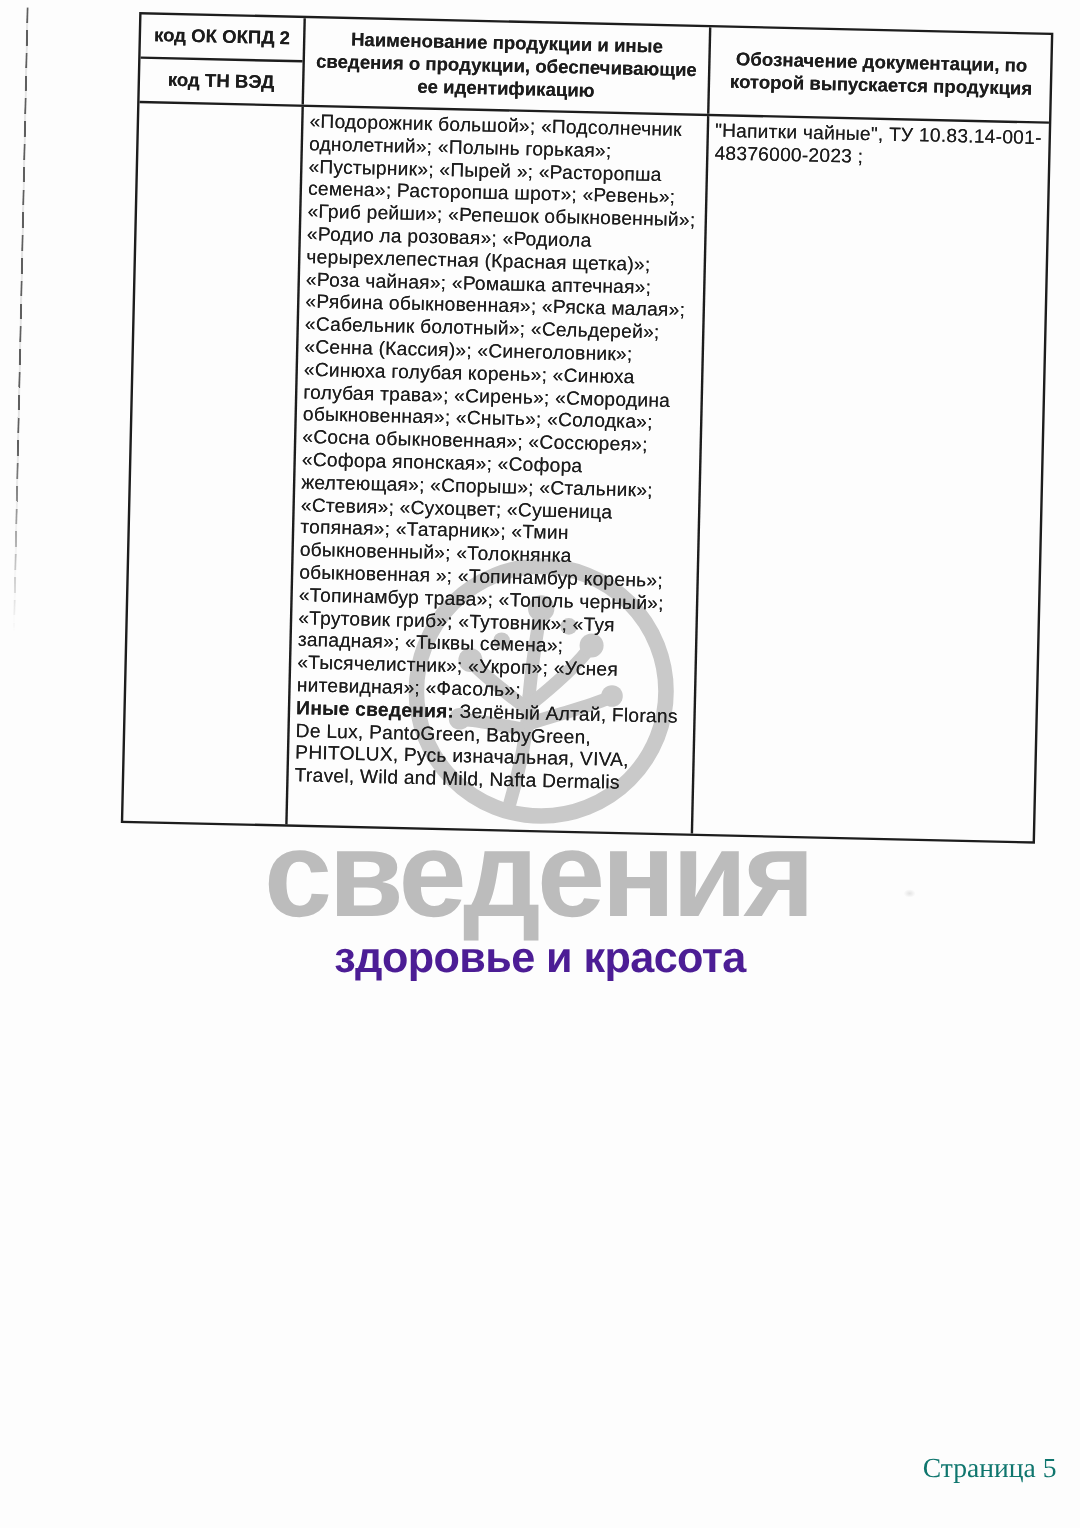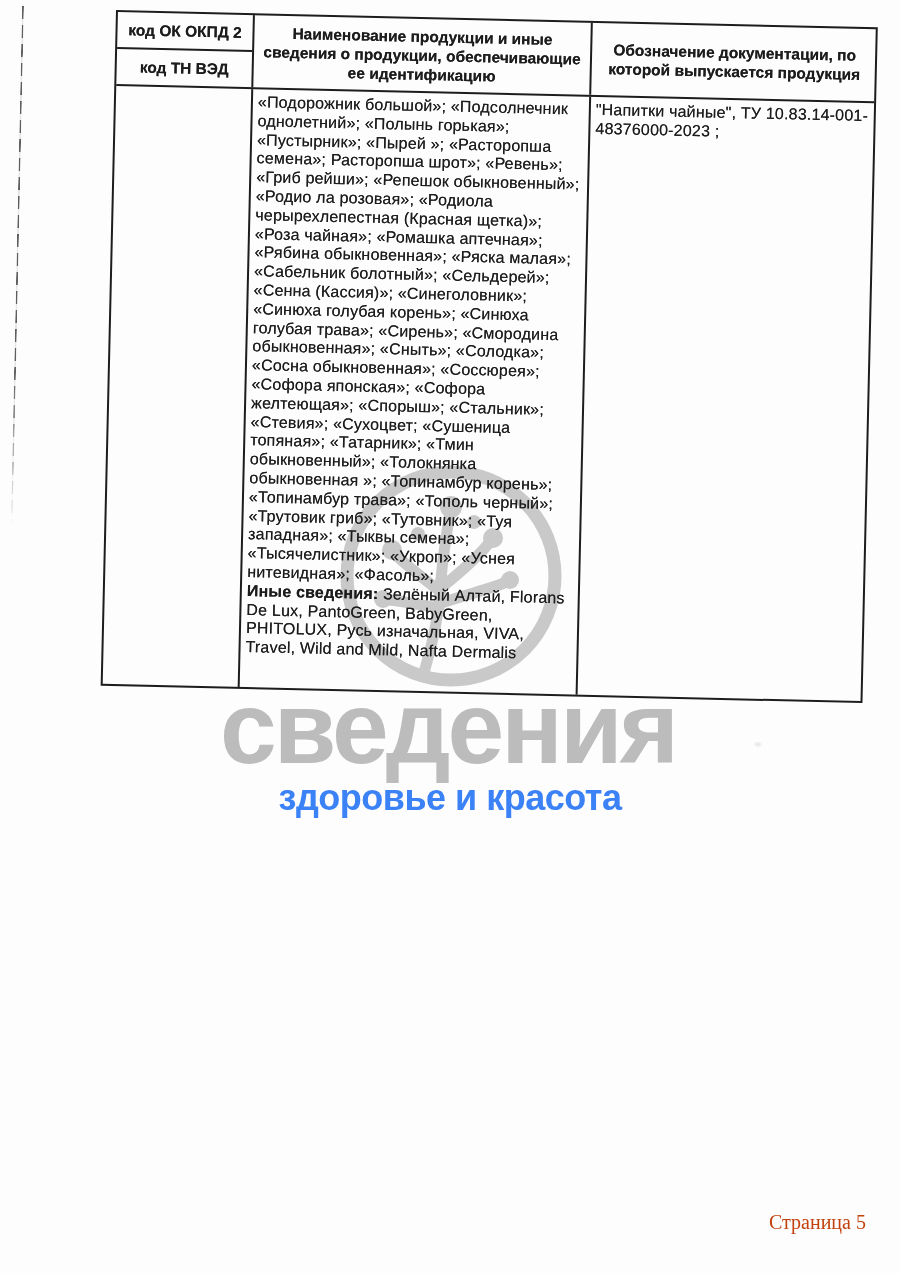--- a/index.html
+++ b/index.html
@@ -15,21 +15,21 @@
   .wm-logo{left:337px;top:462px;width:228px;height:228px;}
   .wm-brand{
     left:220px;top:677px;
     font-size:102px;font-weight:700;line-height:1;
     letter-spacing:-3px;color:#bcbcbc;
     white-space:nowrap;
   }
   .wm-tagline{
     left:450px;top:777px;transform:translateX(-50%);
     font-size:36px;font-weight:700;letter-spacing:-0.5px;
-    color:#3b82f6;white-space:nowrap;
+    color:#4c1d95;white-space:nowrap;
   }
   
   .doc-table{
     position:absolute;z-index:1;
     left:116px;top:10px;width:762px;
     transform:rotate(1.3deg);
     transform-origin:0 0;
     border:2px solid #1d1d1d;
     color:#1c1c1c;
     text-shadow:0 0 0.5px rgba(28,28,28,0.85);
@@ -55,21 +55,21 @@
   .body-text{
     font-size:16px;line-height:18.8px;letter-spacing:0.2px;
     padding:4px 3px 4px 5px;
   }
   .bold{font-weight:700;}
   
   .page-num{
     position:absolute;z-index:1;
     left:769px;top:1211px;
     font-family:"Liberation Serif", serif;
-    font-size:20px;color:#c2410c;
+    font-size:23px;color:#0f766e;
   }
   
   .crease{
     position:absolute;z-index:2;
     left:22px;top:6px;width:1.6px;height:520px;
     transform:rotate(1.25deg);transform-origin:top center;
     background:repeating-linear-gradient(180deg,
       rgba(55,55,55,0.8) 0 13px,
       rgba(55,55,55,0.12) 13px 19px);
     -webkit-mask:linear-gradient(180deg,#000 70%,transparent 100%);

